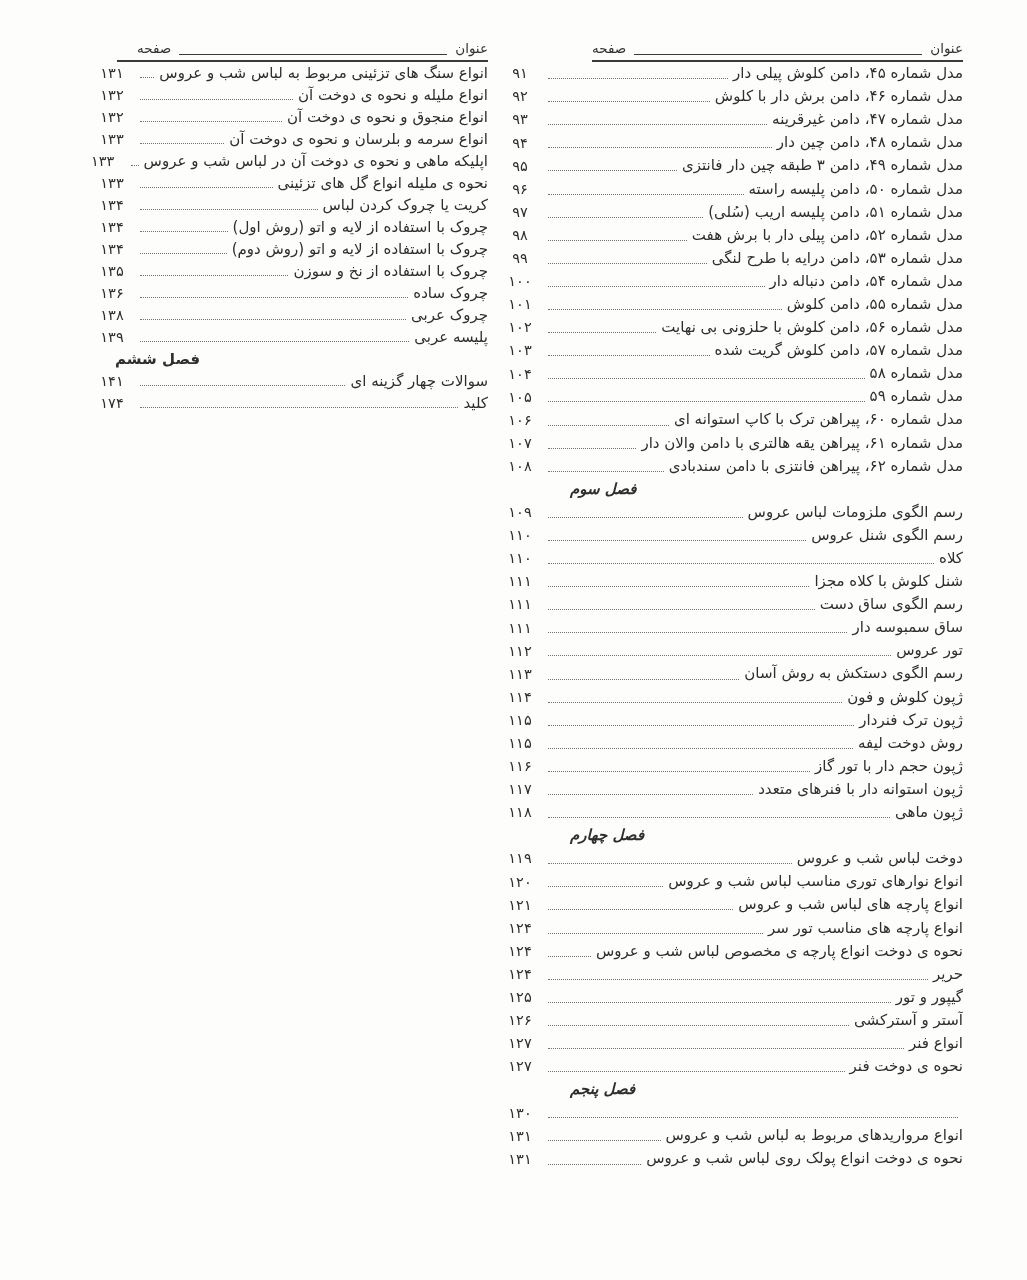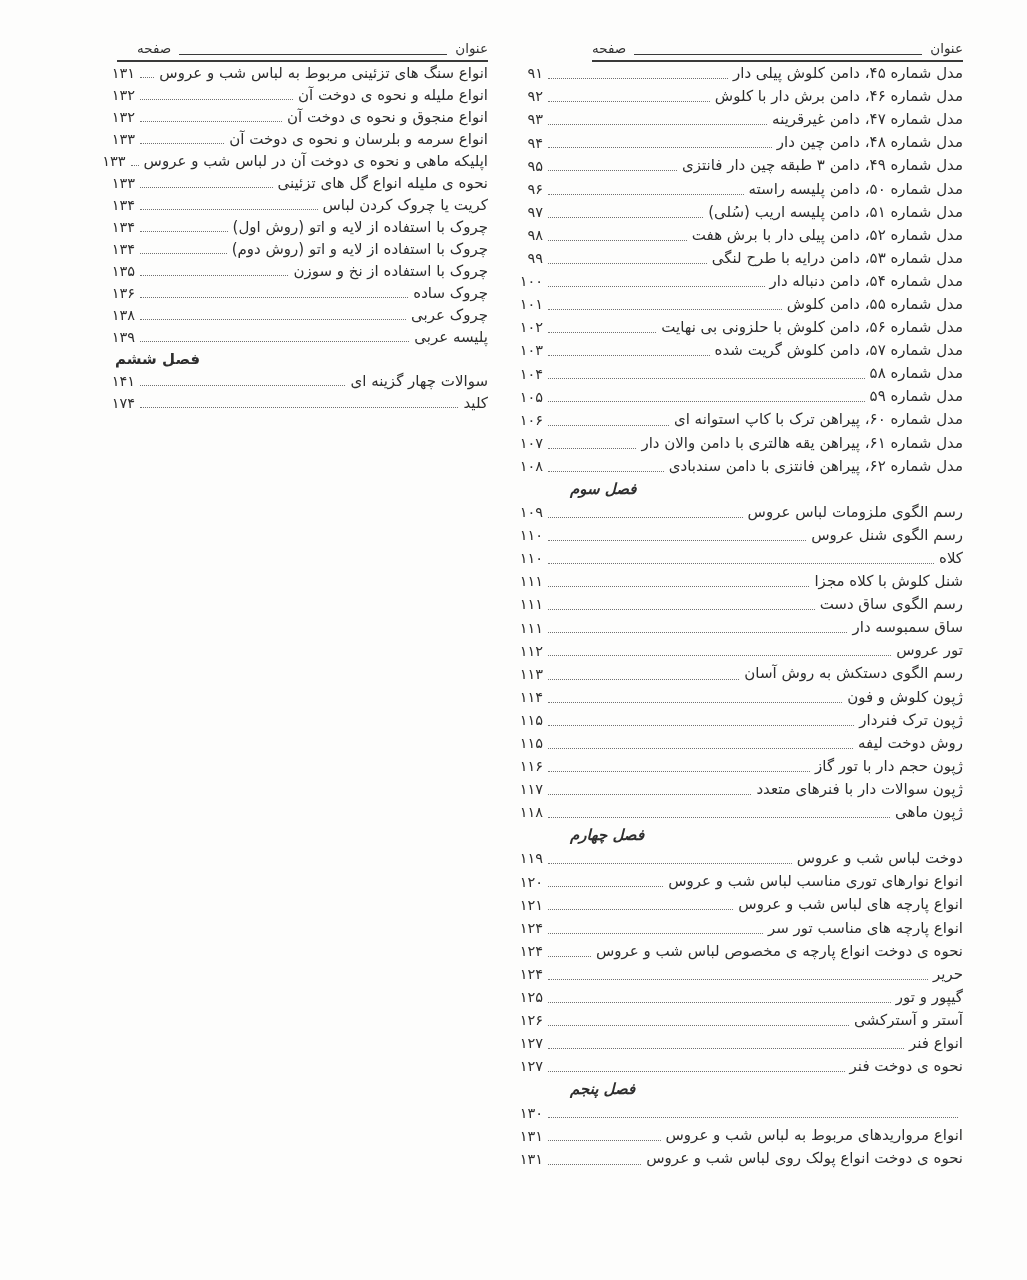--- a/index.html
+++ b/index.html
@@ -34,21 +34,21 @@
   .col-b .row{height:22px;}
   .row .t{white-space:nowrap;}
   .row .dots{
     flex:1;min-width:8px;
     align-self:flex-end;
     border-bottom:1.6px dotted #6f6f6f;
     margin:0 5px 6px 5px;
   }
   .row .n{
     width:46px;flex:0 0 auto;
-    text-align:right;
+    text-align:center;
     font-size:14.5px;
   }
   .col-b .row .n{margin-left:14px;}
   .row.bold .t{font-weight:400;}
   .row.chapter{font-weight:700;}
   .row.chapter .t{margin-right:auto;}
   .col-a .row.chapter{padding-left:73px;justify-content:flex-end;font-style:italic;}
   .col-b .row.chapter{padding-left:40px;justify-content:flex-end;}
 </style>
 </head>
@@ -210,21 +210,21 @@
           <span class="t">روش دوخت لیفه</span>
           <span class="dots"></span>
           <span class="n">۱۱۵</span>
         </div>
         <div class="row">
           <span class="t">ژپون حجم دار با تور گاز</span>
           <span class="dots"></span>
           <span class="n">۱۱۶</span>
         </div>
         <div class="row">
-          <span class="t">ژپون سوالات دار با فنرهای متعدد</span>
+          <span class="t">ژپون استوانه دار با فنرهای متعدد</span>
           <span class="dots"></span>
           <span class="n">۱۱۷</span>
         </div>
         <div class="row">
           <span class="t">ژپون ماهی</span>
           <span class="dots"></span>
           <span class="n">۱۱۸</span>
         </div>
         <div class="row chapter">
           <span class="t">فصل چهارم</span>

